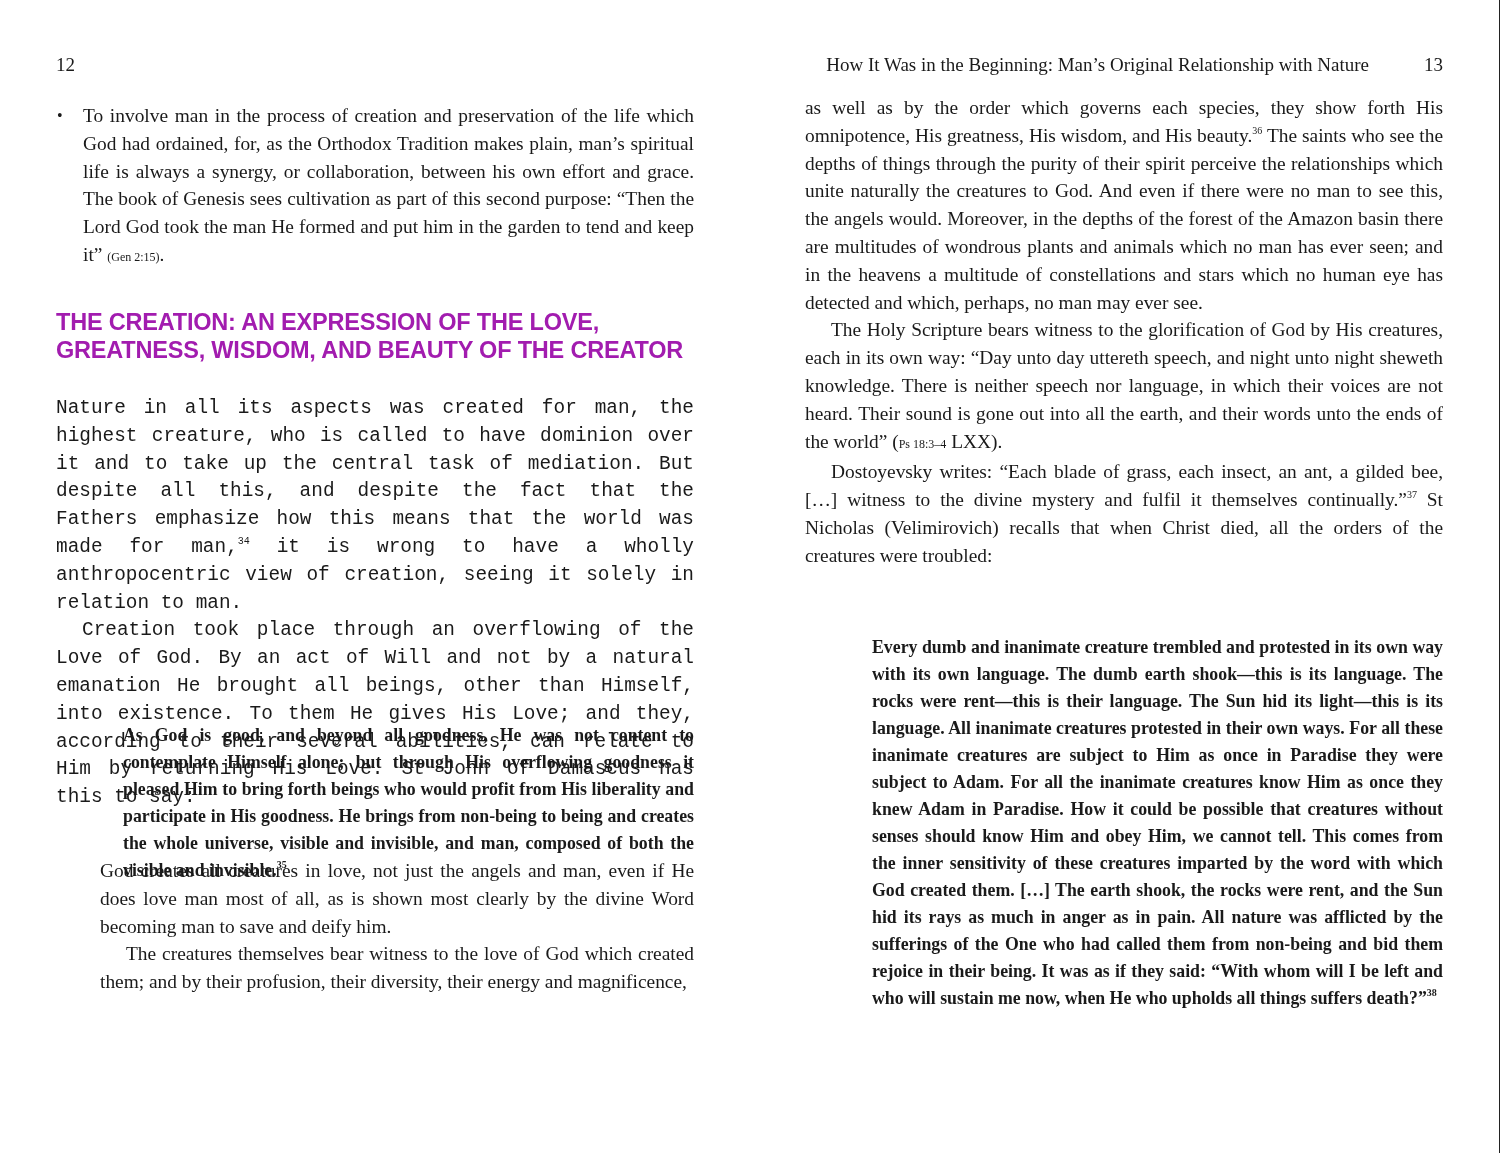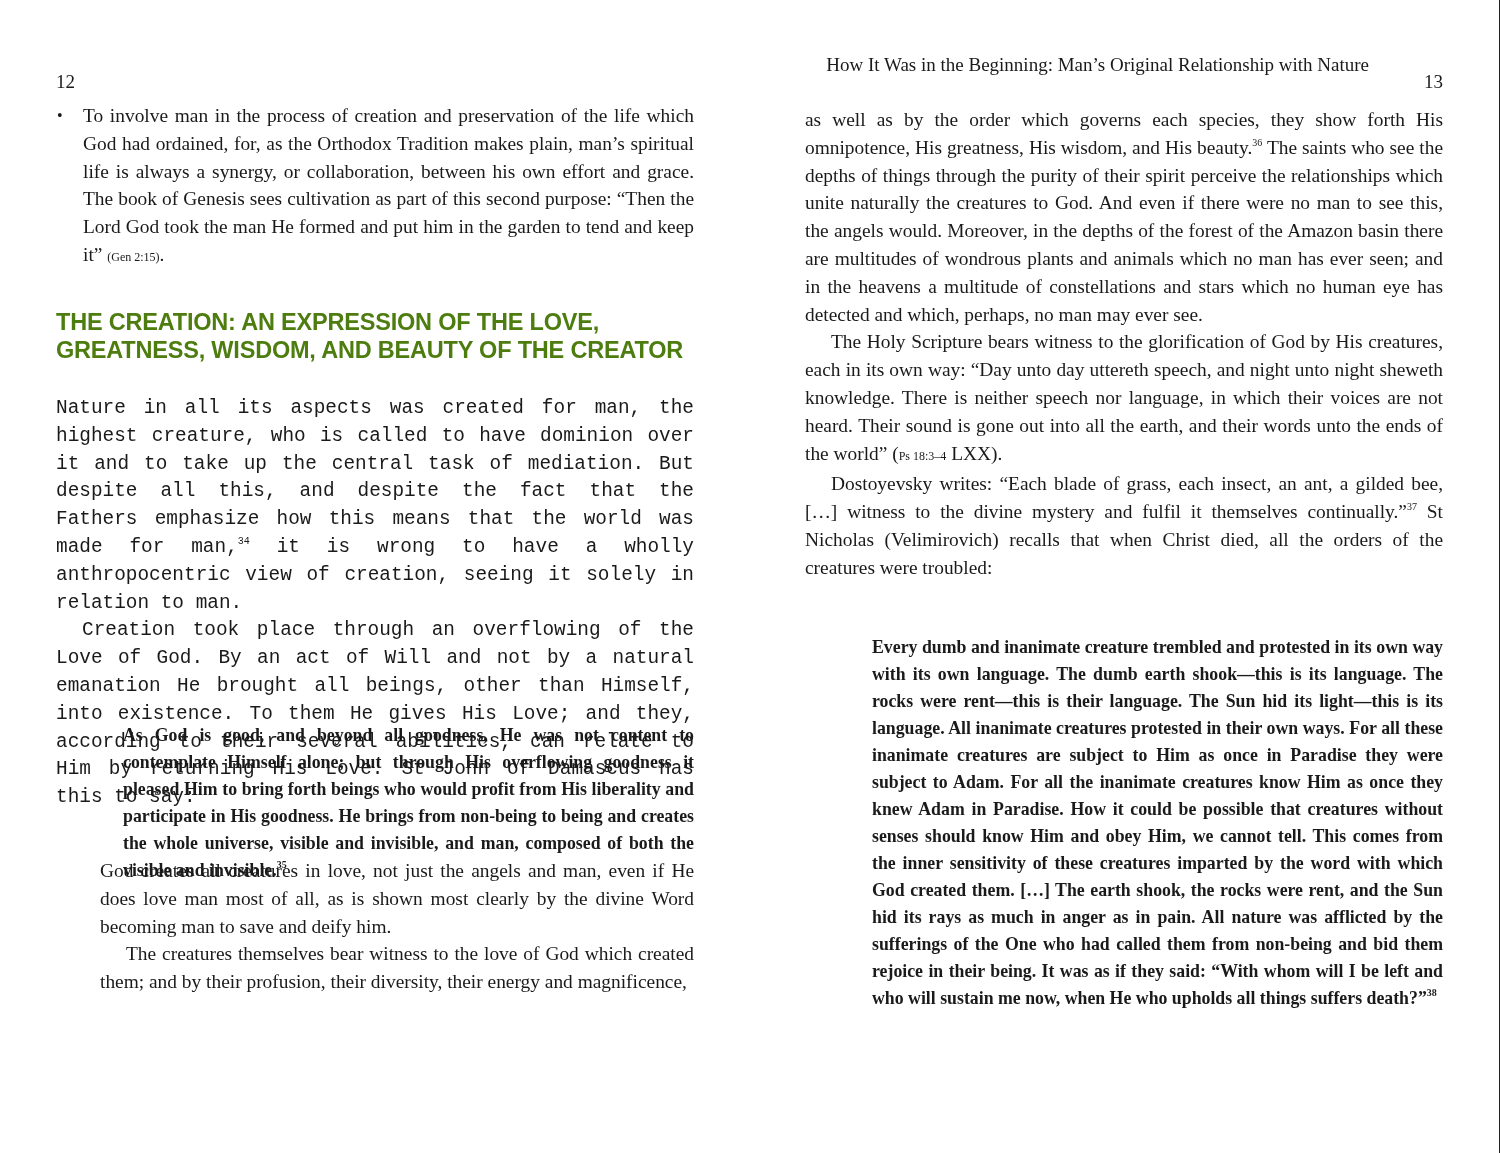--- a/index.html
+++ b/index.html
@@ -10,21 +10,21 @@
   }
   .spread { position: absolute; inset: 0; border-right: 1px solid #222; box-sizing: border-box; }
   .page { position: absolute; top: 0; height: 1153px; }
   .page-left { left: 56px; width: 638px; }
   .page-right { left: 805px; width: 638px; }
 
   .running-head {
     position: absolute; top: 52px; left: 0; right: 0; height: 26px;
     font-size: 19px; line-height: 26px;
   }
-  .folio { position: absolute; top: 17px; font-size: 19px; }
+  .folio { position: absolute; top: 0; font-size: 19px; }
   .page-left .folio { left: 0; }
   .page-right .folio { right: 0; }
   .book-title {
     position: absolute; left: 76px; top: 0;
     font-weight: bold; font-variant: small-caps; letter-spacing: 0.3px; font-size: 19px;
   }
   .chapter-title {
     position: absolute; right: 74px; top: 0; font-size: 19px;
   }
 
@@ -38,29 +38,29 @@
 
   .bullet-list { position: absolute; top: 102px; left: 0; right: 0; }
   .bullet-item { position: relative; padding-left: 27px; }
   .bullet-dot {
     position: absolute; left: 1px; top: 0; font-size: 16px; line-height: 27.8px;
   }
 
   .section-heading {
     position: absolute; top: 308px; left: 0; right: 0;
     font-family: "Liberation Sans", "DejaVu Sans", sans-serif;
-    font-weight: bold; font-size: 23.5px; line-height: 28px; color: #4d7c0f;
+    font-weight: bold; font-size: 23.5px; line-height: 28px; color: #a21caf;
     letter-spacing: -0.2px;
   }
   .left-p1 { position: absolute; top: 395px; left: 0; right: 0; font-family: Liberation Mono, monospace; }
   .blockquote { font-size: 17.8px; line-height: 27px; text-align: justify; font-weight: bold; }
   .left-quote { position: absolute; top: 722px; left: 67px; right: 0; }
   .left-p3 { position: absolute; top: 857px; left: 0; right: 0; margin-left: 44px; }
 
-  .right-text { position: absolute; top: 106px; left: 0; right: 0; }
+  .right-text { position: absolute; top: 94px; left: 0; right: 0; }
   .right-quote { position: absolute; top: 634px; left: 67px; right: 0; }
 </style>
 </head>
 <body>
 
 <div class="spread">
 
   <div class="page page-left">
     <div class="running-head">
       <span class="folio">12</span>

